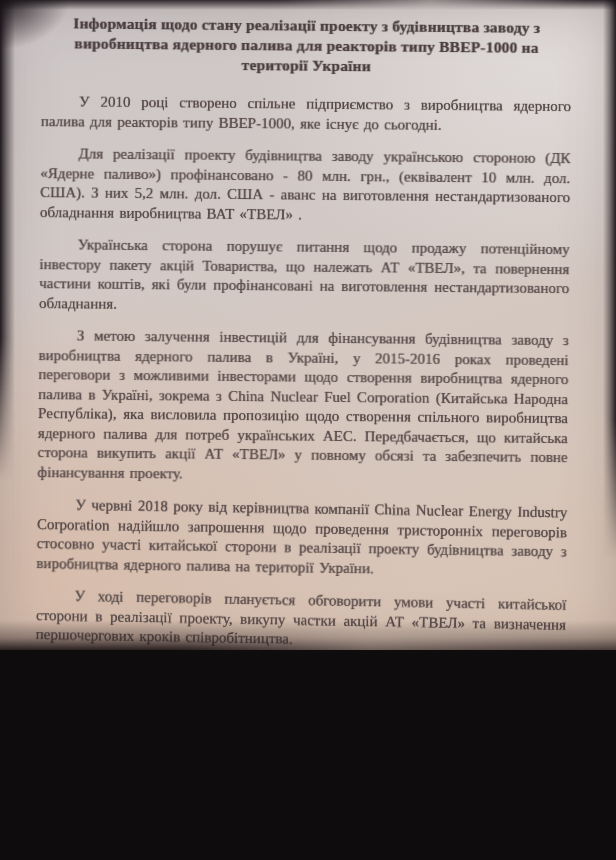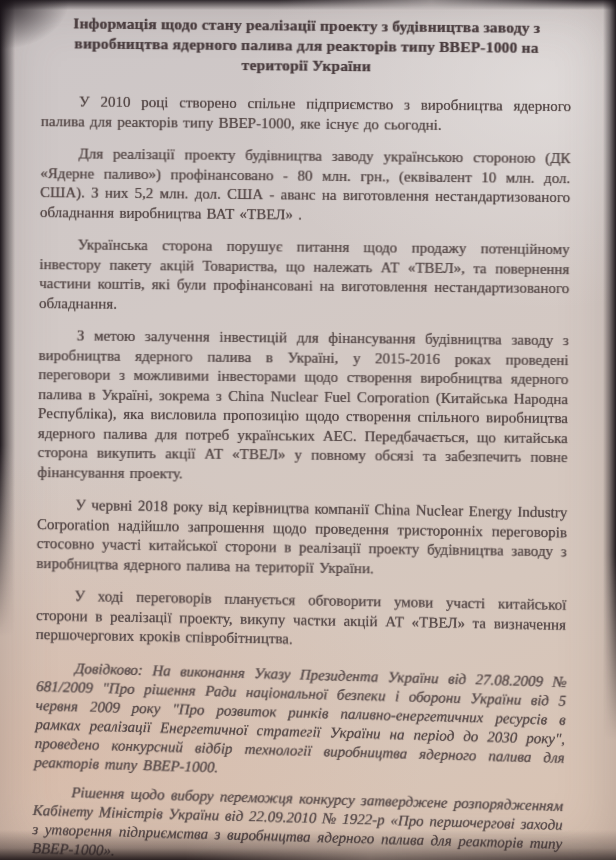--- a/index.html
+++ b/index.html
@@ -12,21 +12,21 @@
   }
   * { margin: 0; padding: 0; box-sizing: border-box; }
   html, body {
     width: 616px; height: 860px;
     overflow: hidden;
     background: #0f0c0e;
     font-family: "Liberation Serif", "DejaVu Serif", serif;
   }
   .photo {
     position: relative;
-    width: 616px; height: 860px;
+    width: 616px; height: 650px;
     overflow: hidden;
   }
   .paper {
     position: absolute; inset: 0;
     background:
       radial-gradient(ellipse 420px 320px at 88% 10%, rgba(235,232,231,0.55), rgba(235,232,231,0) 70%),
       radial-gradient(ellipse 520px 420px at 8% 88%, rgba(216,178,155,0.5), rgba(216,178,155,0) 72%),
       linear-gradient(163deg, #ccc6c7 0%, var(--paper) 35%, #d6c7bd 70%, var(--paper_warm) 100%);
     box-shadow: inset 0 0 55px rgba(95,75,72,0.28);
   }

